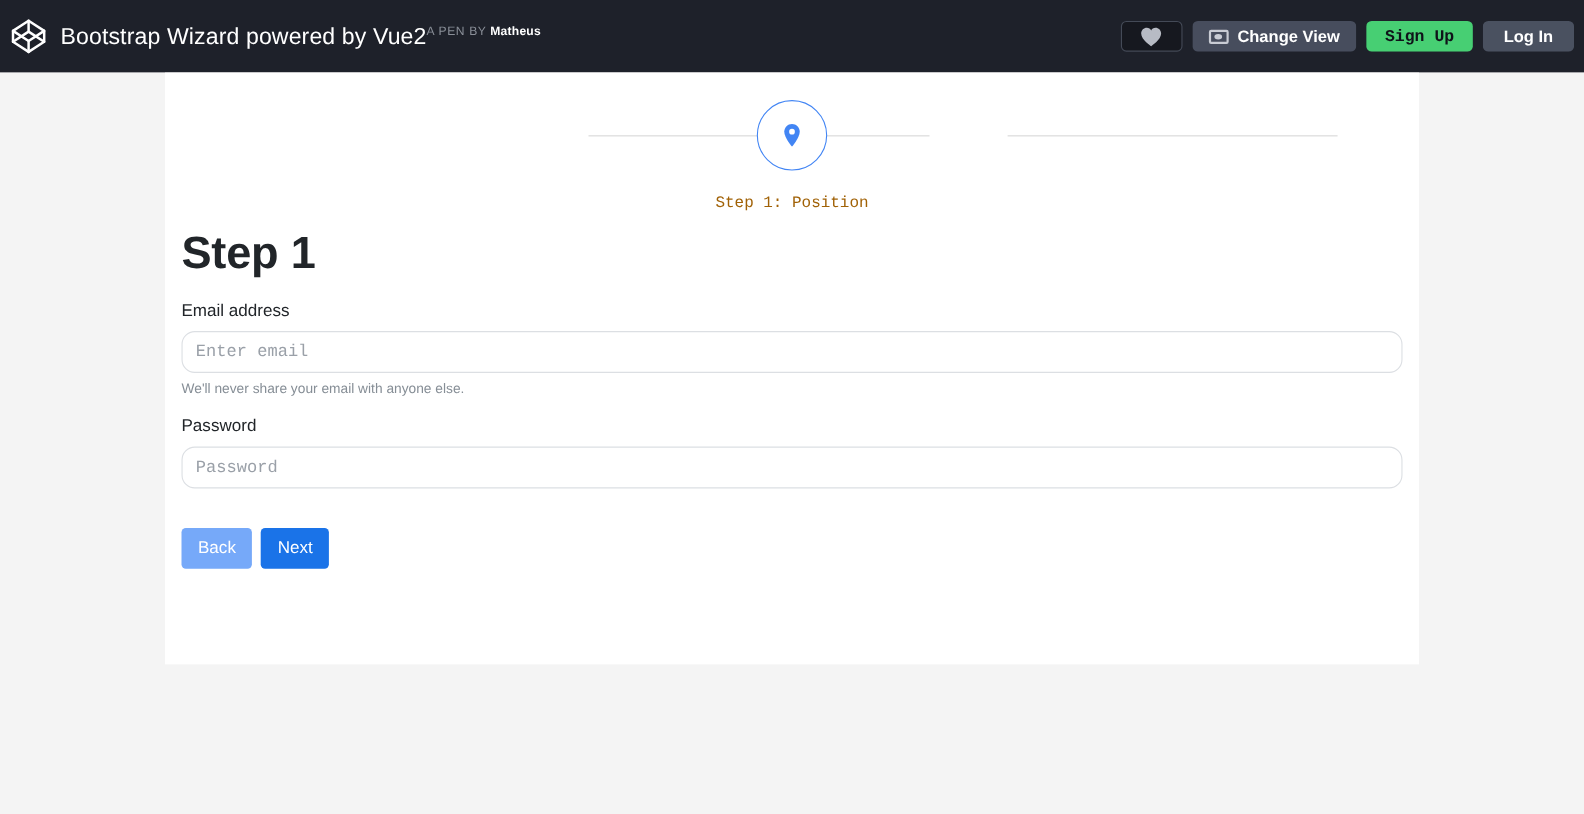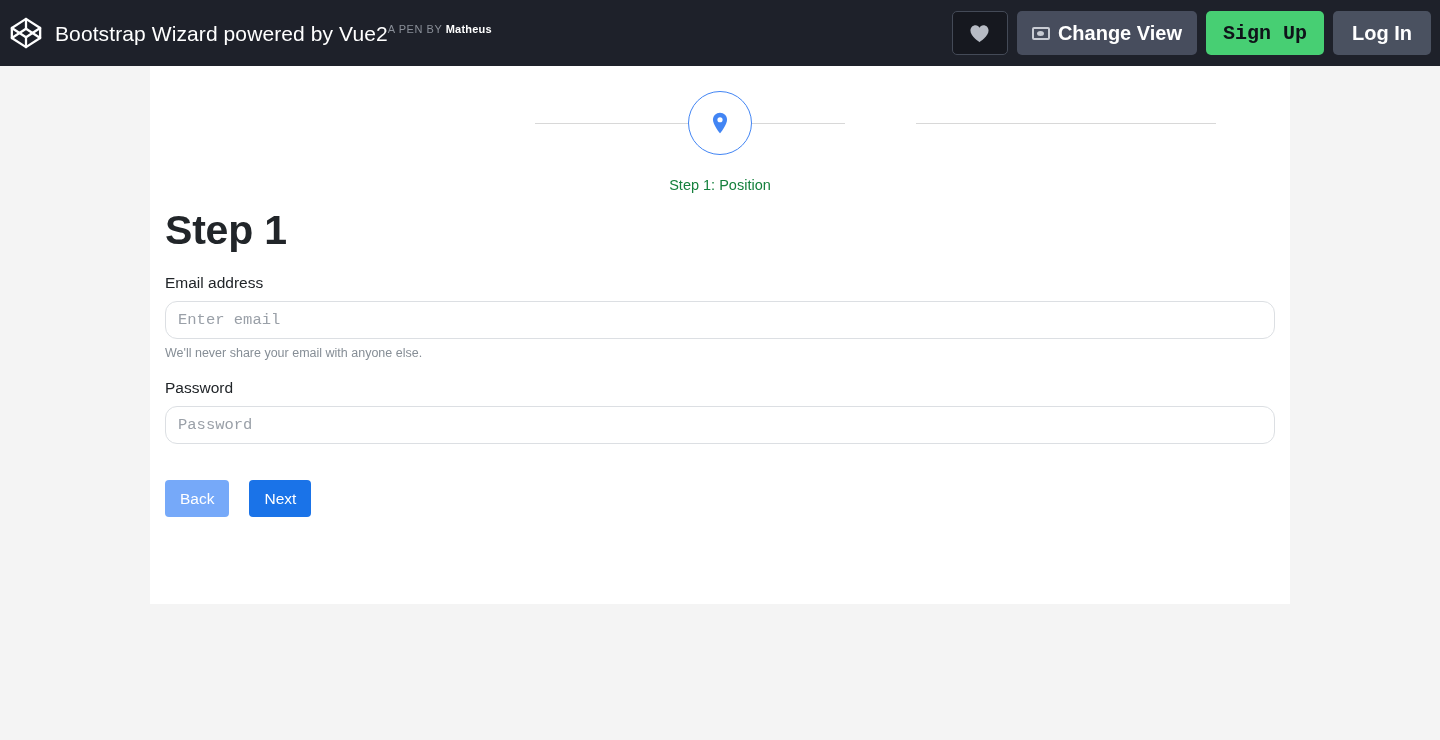--- a/index.html
+++ b/index.html
@@ -45,24 +45,24 @@
   }
   .pen-author .author-name { color: #ffffff; font-weight: bold; letter-spacing: 0.2px; text-align: center; }
 
   .topbar-actions {
     margin-left: auto;
     display: flex;
     align-items: center;
     gap: 9px;
   }
   .btn-nav {
-    height: 44px;
+    height: 28px;
     border-radius: 5px;
     border: 1px solid transparent;
-    font-size: 20px;
+    font-size: 15px;
     font-weight: bold;
     display: inline-flex;
     align-items: center;
     justify-content: center;
     cursor: pointer;
     padding: 0 16px;
     white-space: nowrap;
     font-family: "Liberation Sans", sans-serif;
   }
   .btn-heart {
@@ -133,21 +133,21 @@
     position: relative;
     z-index: 2;
   }
   .step.active .step-circle { border-color: #4285f4; }
   .step-label {
     margin-top: 22px;
     font-size: 14.5px;
     color: #d9d9d9;
     white-space: nowrap;
   }
-  .step.active .step-label { color: #15803d; }
+  .step.active .step-label { color: #a16207; font-family: Liberation Mono, monospace; }
 
   
   .connector {
     position: absolute;
     top: 57px;
     height: 1px;
     background: #d8d8d8;
     z-index: 1;
   }
   .connector.c1 { left: 385px; width: 310px; }
@@ -203,21 +203,21 @@
     border: none;
     border-radius: 4px;
     font-size: 15.5px;
     line-height: 19px;
     padding: 9px 15px;
     color: #ffffff;
     cursor: pointer;
     font-family: "Liberation Sans", sans-serif;
   }
   .btn-back { background: #76a9f9; }
-  .btn-next { background: #1a73e8; margin-left: 12px; }
+  .btn-next { background: #1a73e8; }
 </style>
 </head>
 <body>
 
 <div class="topbar">
 
   <div class="logo-wrap">
     <svg width="34" height="34" viewBox="0 0 24 24" fill="none" stroke="#ffffff" stroke-width="1.6" stroke-linejoin="round" stroke-linecap="round" aria-hidden="true">
       <polygon points="12,2 22,8.5 22,15.5 12,22 2,15.5 2,8.5"></polygon>
       <polyline points="2,8.5 12,15 22,8.5"></polyline>

